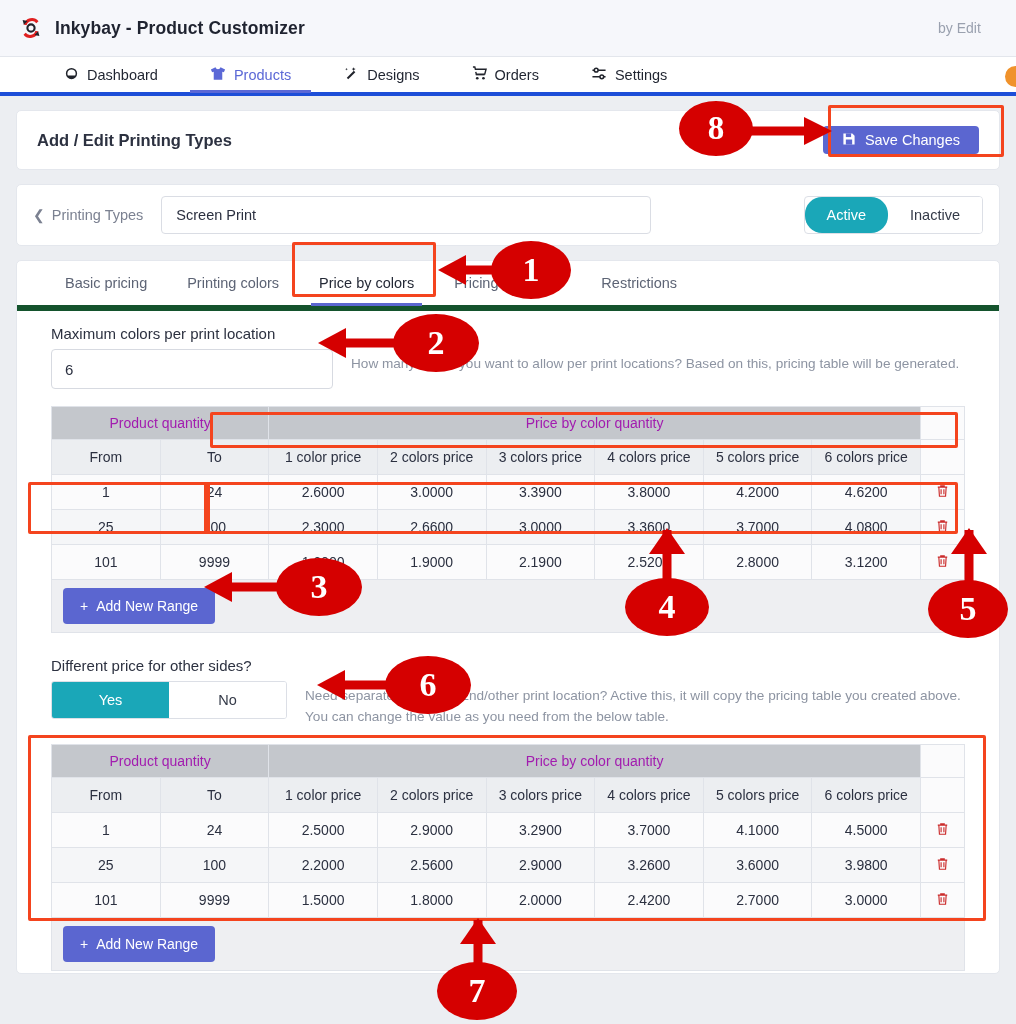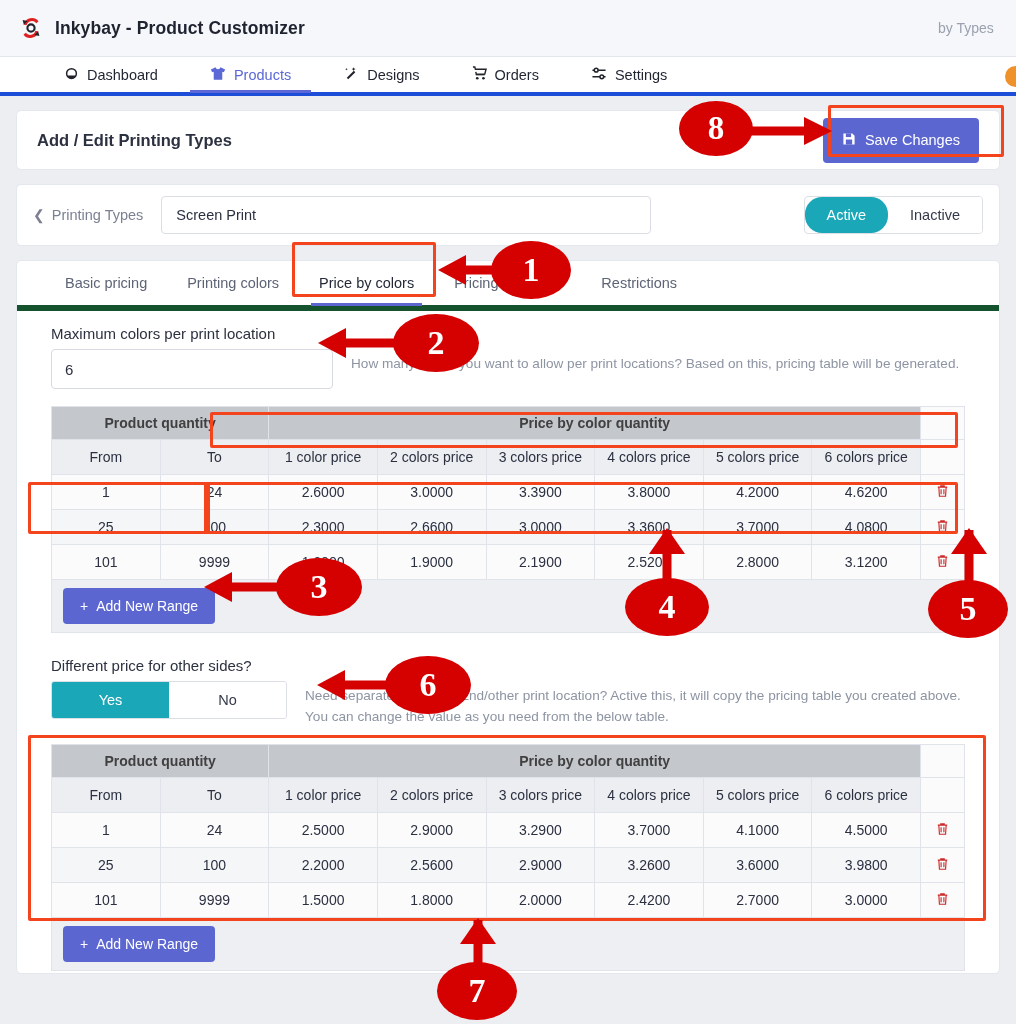--- a/index.html
+++ b/index.html
@@ -93,21 +93,21 @@
     align-items: center;
     padding: 8px 20px;
   }
   .card-title { font-size: 16.5px; font-weight: 700; color: #2c3140; }
   .save-btn {
     margin-left: auto;
     background: #5b66d0;
     color: #fff;
     border: none;
     border-radius: 4px;
-    height: 45px;
+    height: 28px;
     padding: 0 19px;
     font-size: 14.5px;
     font-family: inherit;
     display: flex;
     align-items: center;
     gap: 9px;
     cursor: pointer;
   }
 
   
@@ -215,23 +215,23 @@
   table.price th, table.price td {
     border: 1px solid #e0e3e9;
     font-size: 14px;
     color: #2b3040;
     text-align: center;
     height: 35px;
     font-weight: 400;
   }
   table.price thead tr.grp th {
     background: #c4c7cc;
-    font-weight: 700;
+    font-weight: 400;
     font-size: 14px;
-    color: #404040;
+    color: #a21caf;
     height: 33px;
   }
   table.price thead tr.sub th {
     background: #eceef1;
     font-weight: 400;
     color: #2b3040;
   }
   table.price tbody td { background: #fbfbfc; }
   table.price tbody tr:nth-child(even) td { background: #f5f6f8; }
   td.del, th.del { width: 44px; background: #fbfbfc !important; }
@@ -305,21 +305,21 @@
         <svg width="26" height="26" viewBox="0 0 26 26">
           <path d="M20.5 6.2 A8.5 8.5 0 0 0 5.6 9.5 L8.6 10.3 A5.5 5.5 0 0 1 18.3 8.2 Z" fill="#e02020"></path>
           <path d="M5.5 19.8 A8.5 8.5 0 0 0 20.4 16.5 L17.4 15.7 A5.5 5.5 0 0 1 7.7 17.8 Z" fill="#e02020"></path>
           <path d="M9.5 6.0 L4.6 4.9 L5.9 9.8 Z" fill="#20232b"></path>
           <path d="M16.5 20.0 L21.4 21.1 L20.1 16.2 Z" fill="#20232b"></path>
           <circle cx="13" cy="13" r="3.6" fill="none" stroke="#20232b" stroke-width="2.1"></circle>
         </svg>
       </span>
       <span class="brand-title">Inkybay - Product Customizer</span>
     </div>
-    <div class="byprod">by Types</div>
+    <div class="byprod">by Edit</div>
   </div>
 
   <div class="navbar">
     <div class="navitem">
       <span class="navicon">
         <svg width="15" height="15" viewBox="0 0 16 16">
             <path d="M8 2a6 6 0 1 0 0 12A6 6 0 0 0 8 2zm0 1.6a4.4 4.4 0 0 1 4.4 4.4 4.4 4.4 0 0 1-.5 2H4.1a4.4 4.4 0 0 1-.5-2A4.4 4.4 0 0 1 8 3.6z" fill="#20232b"></path>
             <path d="M10.6 5.2 7.4 7.6l1 1.2z" fill="#fff"></path>
           </svg>
       </span>

